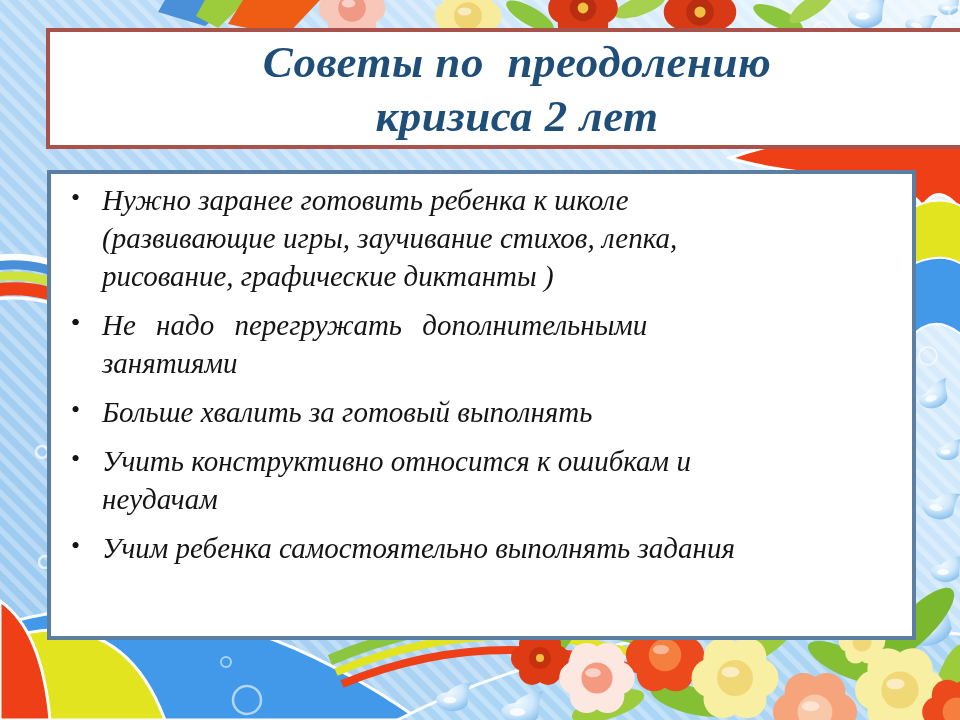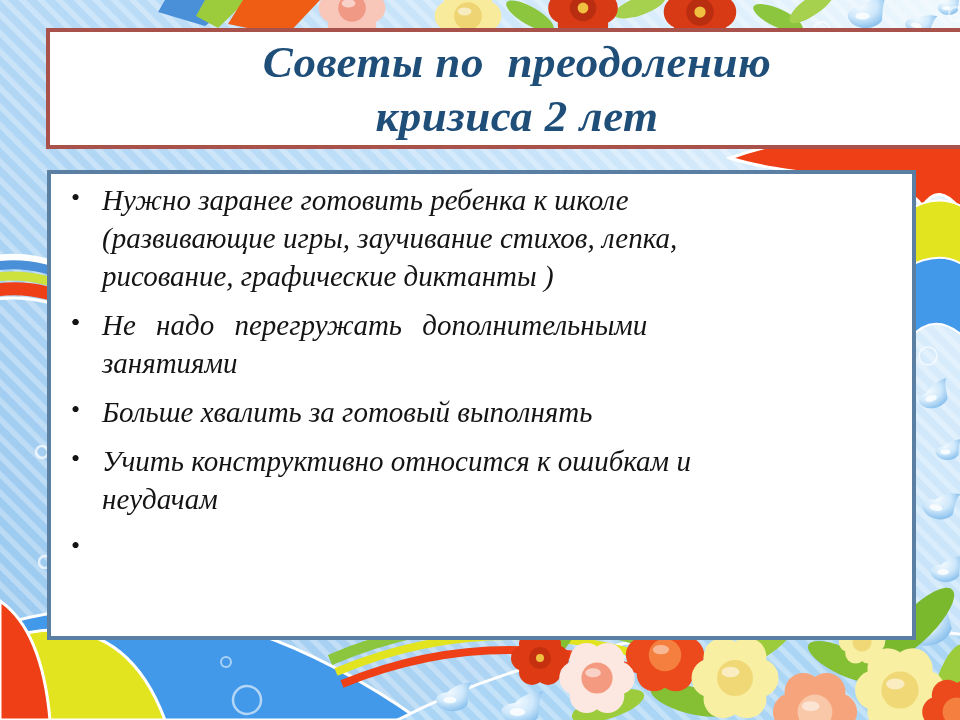--- a/index.html
+++ b/index.html
@@ -232,17 +232,18 @@
         <span class="marker">•</span>
         <span class="text">Больше хвалить за готовый выполнять</span>
       </li>
       <li>
         <span class="marker">•</span>
         <span class="text">Учить конструктивно относится к ошибкам и
 неудачам</span>
       </li>
       <li>
         <span class="marker">•</span>
+        <span class="text">Учим ребенка самостоятельно выполнять задания</span>
       </li>
     </ul>
   </div>
 
 </div>
 
 </body></html>

